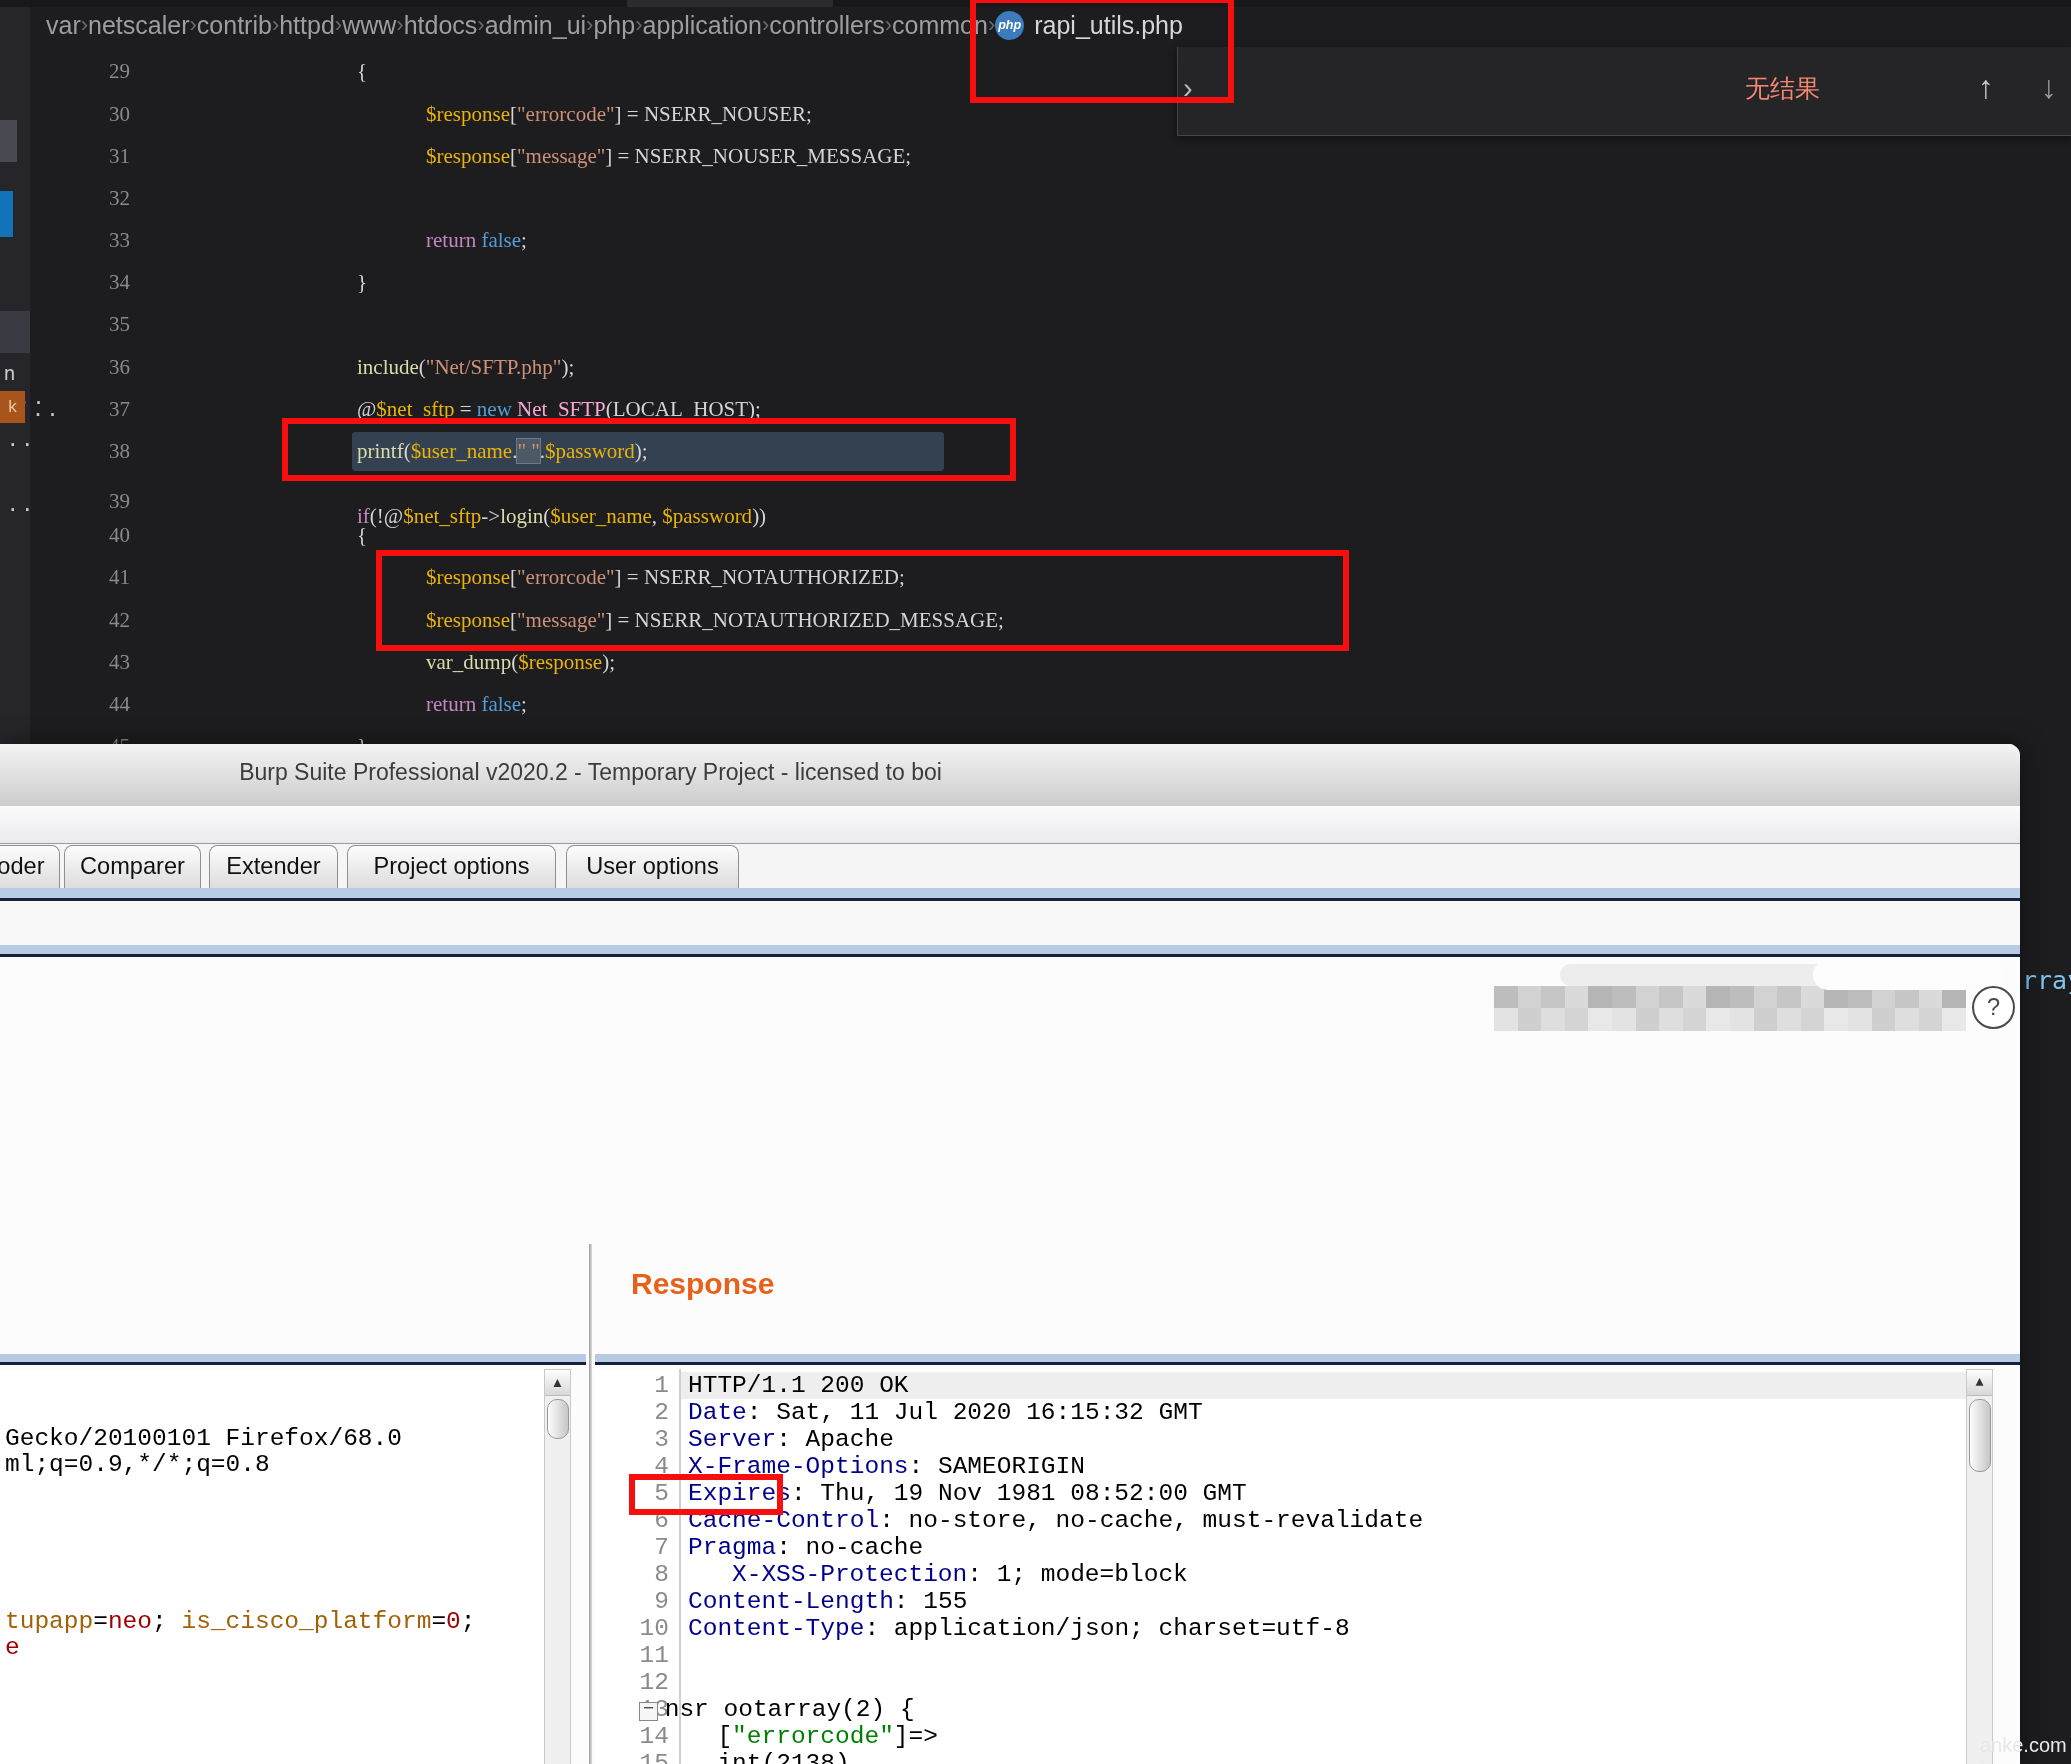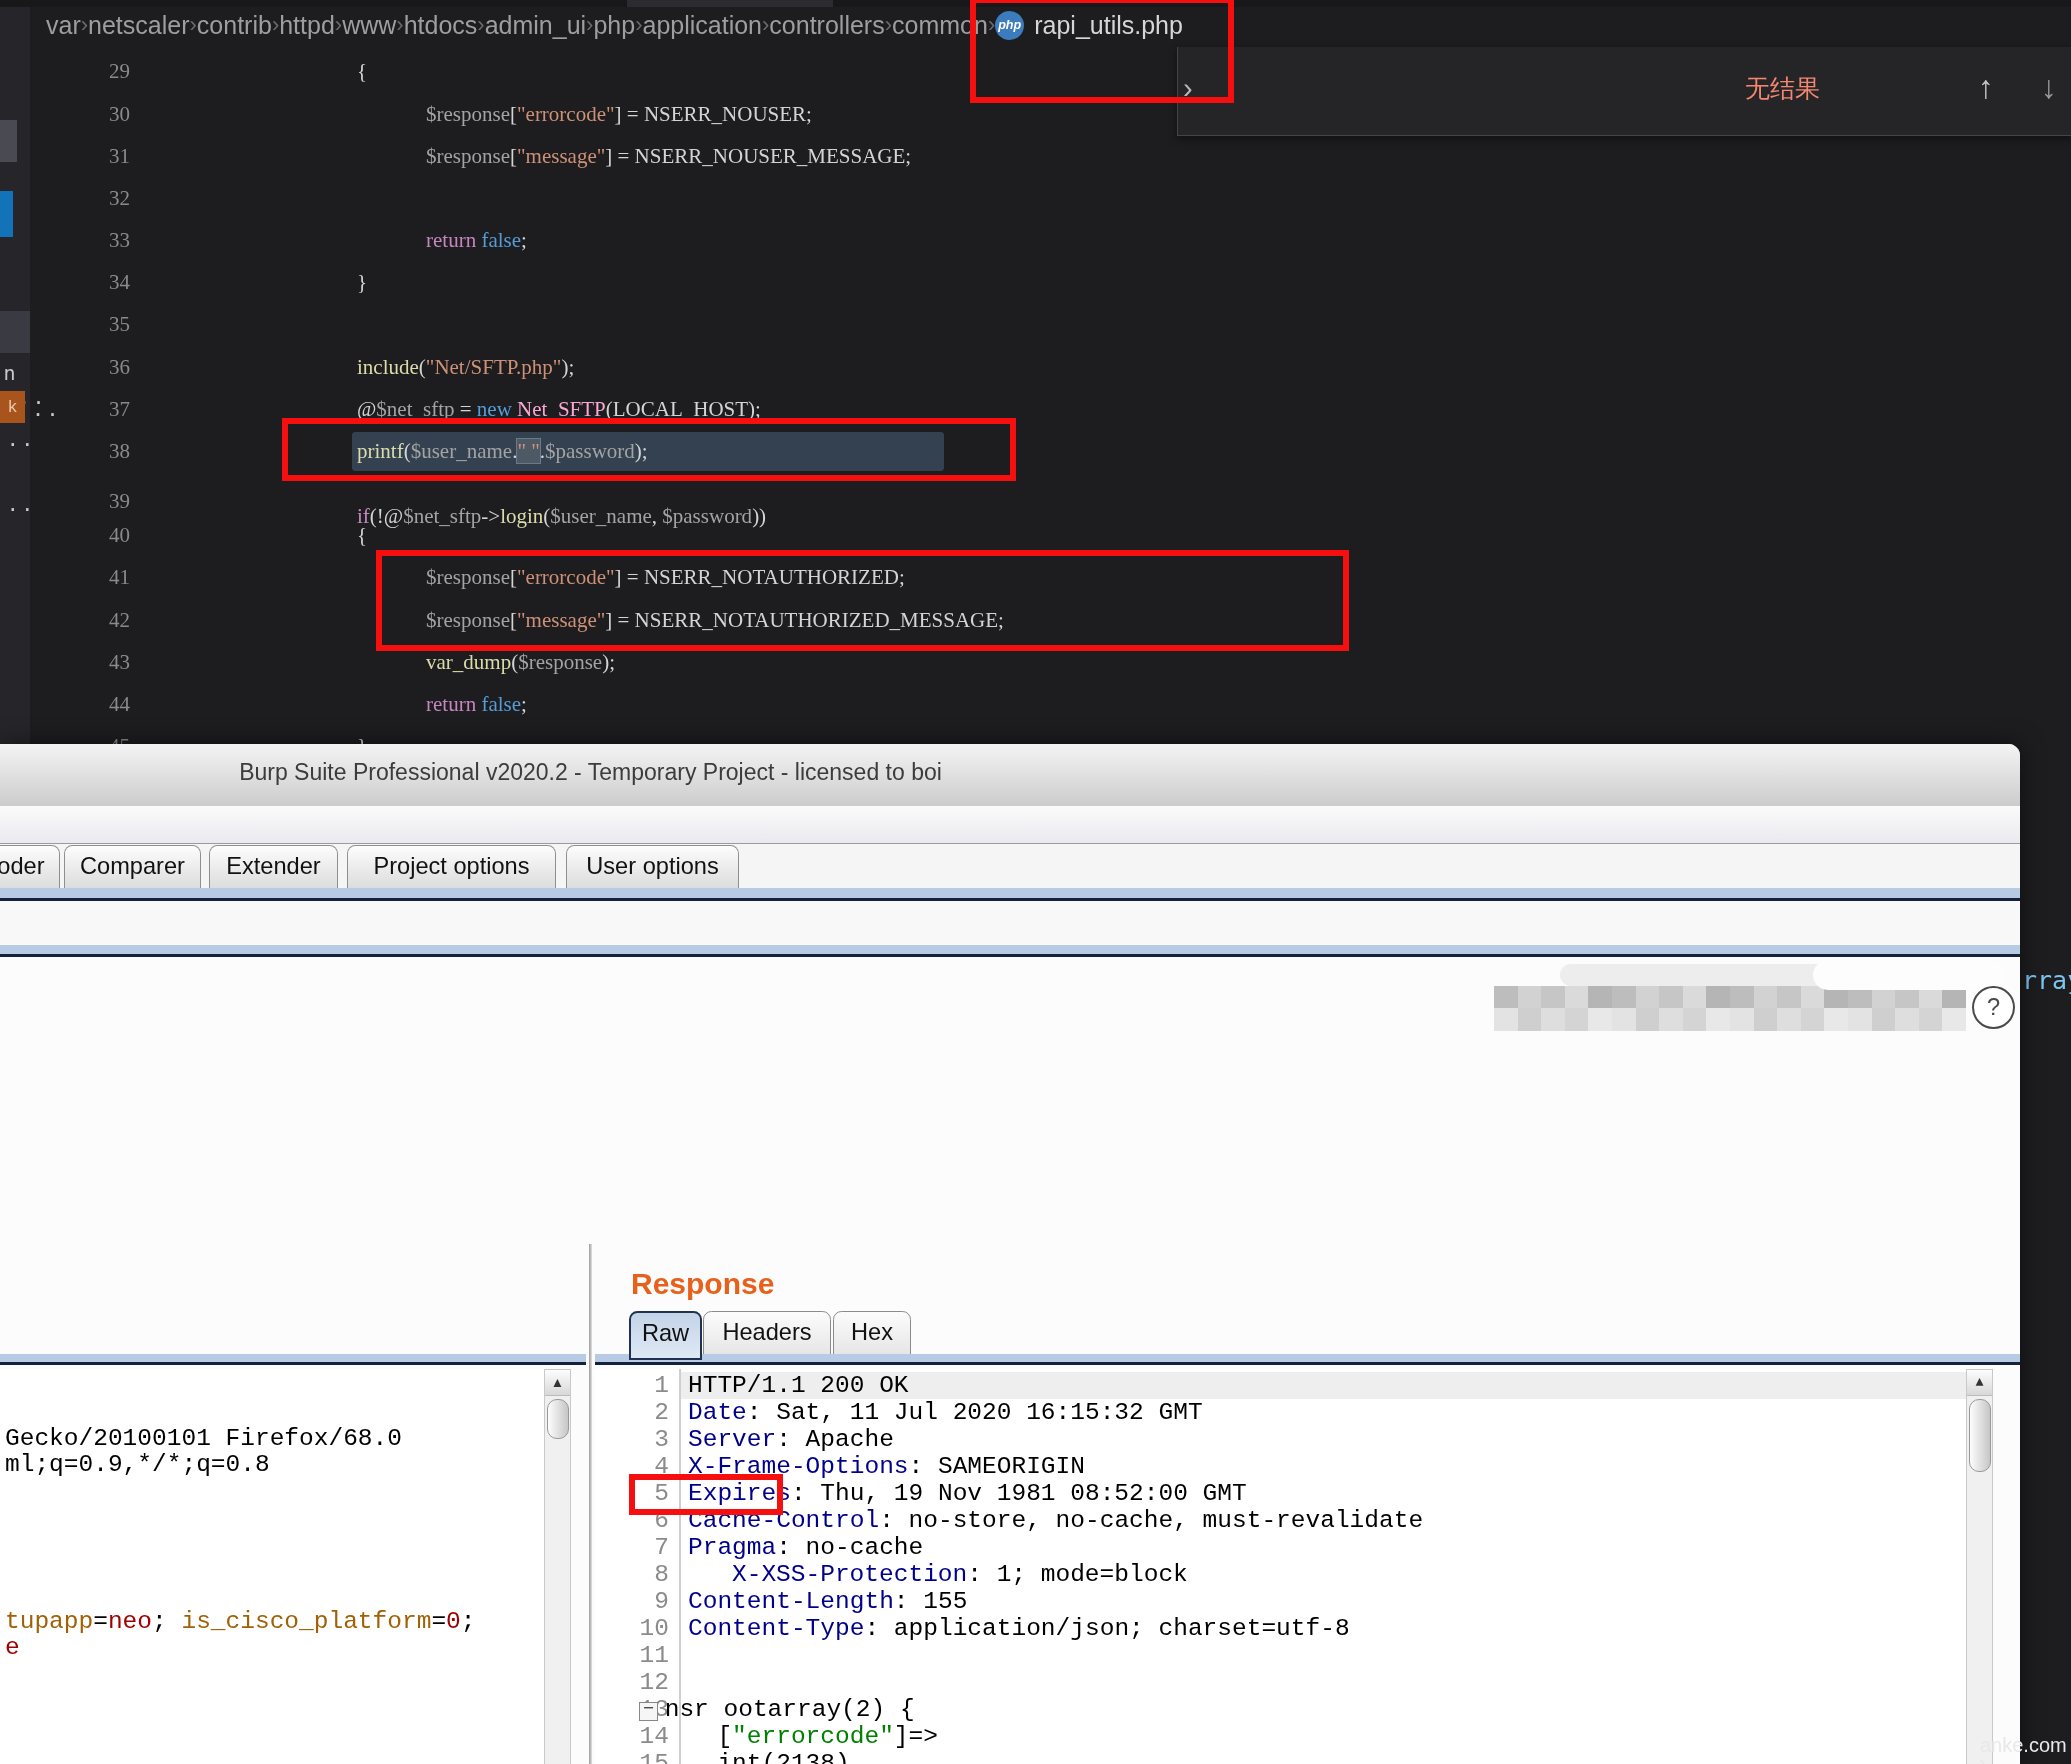--- a/index.html
+++ b/index.html
@@ -36,21 +36,21 @@
   #find-result{position:absolute;left:567px;top:25px;color:#f48771;font-size:25px;}
   #find-prev{position:absolute;right:78px;top:22px;color:#c5c5c5;font-size:32px;}
   #find-next{position:absolute;right:15px;top:22px;color:#9a9a9a;font-size:32px;}
 
   
   #code-area{position:absolute;left:30px;top:42px;width:2041px;height:702px;font-family:Liberation Serif, serif;font-size:21px;}
   .gut{position:absolute;left:0;width:100px;height:42px;line-height:42px;text-align:right;color:#8a8a8a;}
   .cline{position:absolute;left:128px;height:42px;line-height:42px;white-space:pre;}
   .ind-a{padding-left:199px;}
   .ind-b{padding-left:268px;}
-  .tok-p{color:#d4d4d4;} .tok-v{color:#a3a3a3;} .tok-s{color:#ce9178;} .tok-k{color:#c586c0;}
+  .tok-p{color:#d4d4d4;} .tok-v{color:#eab308;} .tok-s{color:#ce9178;} .tok-k{color:#c586c0;}
   .tok-b{color:#569cd6;} .tok-f{color:#dcdcaa;} .tok-t{color:#f9a8d4;}
   .tok-sbox{color:#ce9178;background:#4d5a66;outline:0.8px solid #6a7a88;}
   #line38-selection{position:absolute;left:322px;top:390px;width:592px;height:39px;background:#344150;border-radius:3.4px;}
   #vs-rray{position:absolute;left:2022px;top:966px;color:#7cc5ed;font-size:25px;font-family:"DejaVu Sans Mono",monospace;}
 
   
   .red-box{position:absolute;border:6.7px solid #f50f0f;z-index:55;}
   #annotation-box-line38{left:282px;top:418px;width:722px;height:51px;}
   #annotation-box-lines41-42{left:376px;top:550px;width:961px;height:89px;}
   #annotation-box-nsr{left:629px;top:1474px;width:142px;height:29px;}
@@ -246,25 +246,20 @@
           <div class="rq-row" style="top: 83px;"><span class="tok-d">ml;q=0.9,*/*;q=0.8</span></div>
           <div class="rq-row" style="top: 240px;"><span class="tok-bl">tupapp</span><span class="tok-d">=</span><span class="tok-r">neo</span><span class="tok-d">; </span><span class="tok-bl">is_cisco_platform</span><span class="tok-d">=</span><span class="tok-r">0</span><span class="tok-d">;</span></div>
           <div class="rq-row" style="top: 266px;"><span class="tok-r">e</span></div>
         </div>
       <div id="req-scrollbar">
         <div class="scroll-up">▲</div>
         <div class="scroll-thumb"></div>
       </div>
 
       <div id="resp-heading">Response</div>
-      <div id="resp-tabs">
-          <div class="rtab rtab-0 rtab-sel">Raw</div>
-          <div class="rtab rtab-1">Headers</div>
-          <div class="rtab rtab-2">Hex</div>
-        </div>
       <div id="resp-strip"></div>
       <div id="response-text">
         <div id="resp-gutter-line"></div>
         <div id="resp-lines">
             <div class="rs-hl" style="top: 3.4px;"></div>
             <div class="rs-num" style="top: 3.4px;">1</div>
             <div class="rs-row" style="top: 3.4px;"><span class="tok-d">HTTP/1.1 200 OK</span></div>
             <div class="rs-num" style="top: 30px;">2</div>
             <div class="rs-row" style="top: 30px;"><span class="tok-h">Date</span><span class="tok-d">: Sat, 11 Jul 2020 16:15:32 GMT</span></div>
             <div class="rs-num" style="top: 57px;">3</div>

